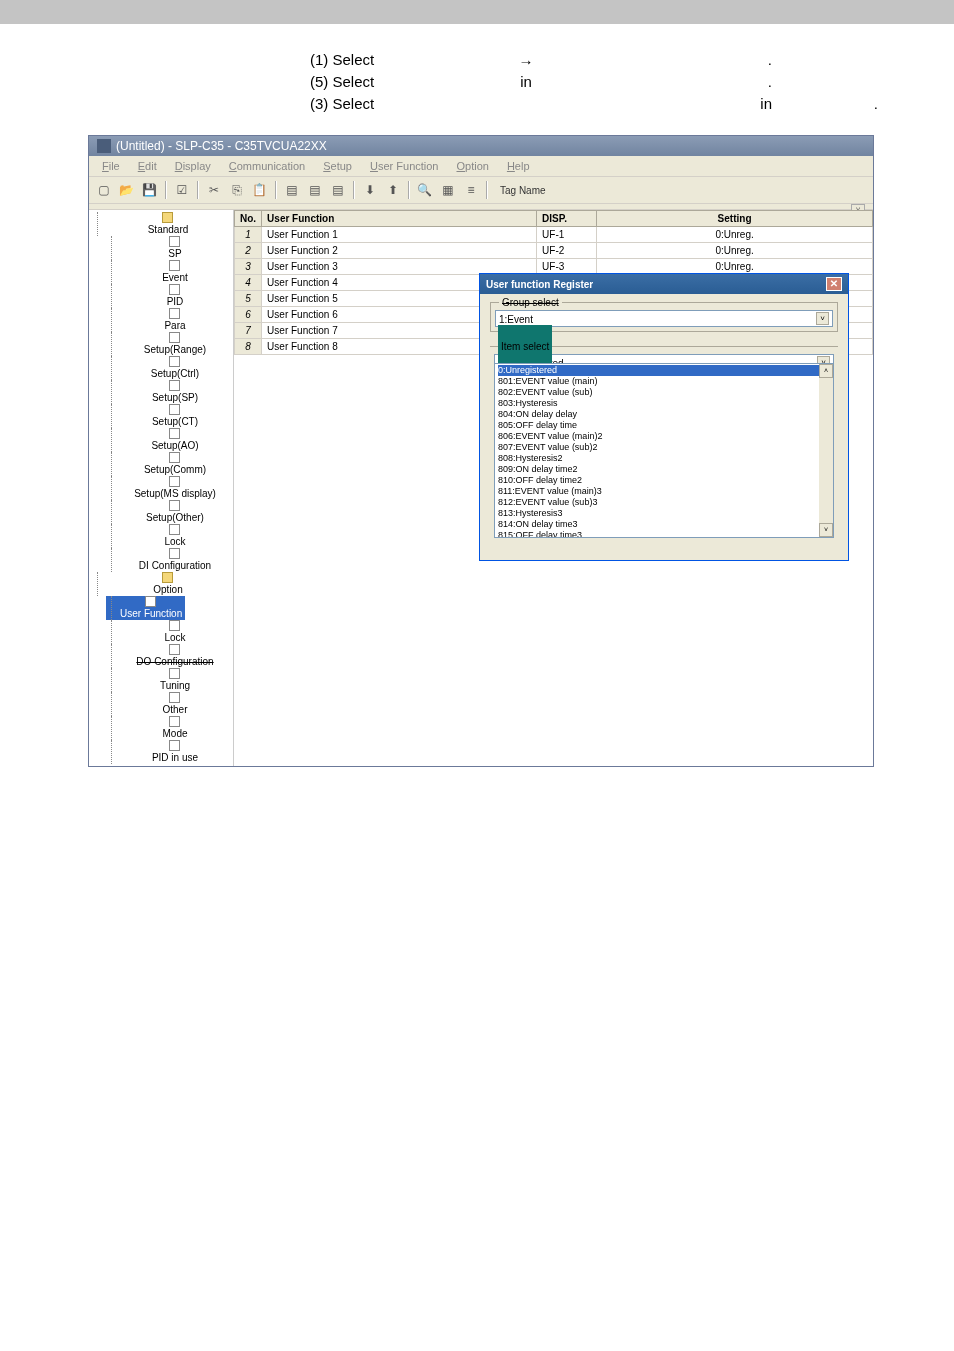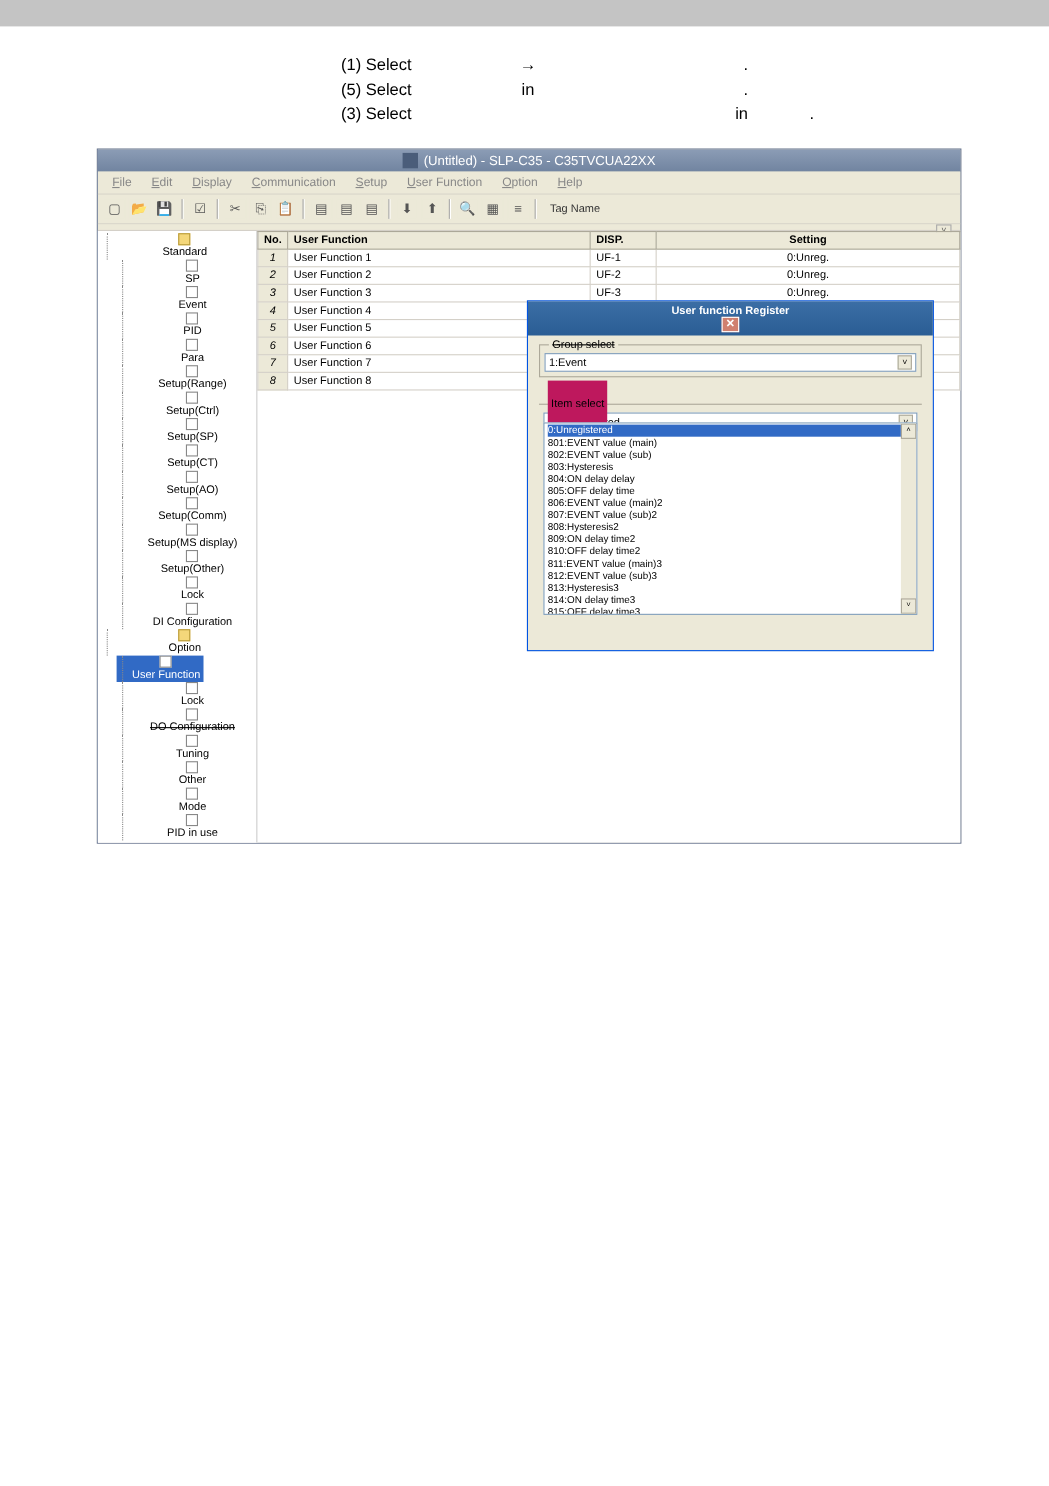--- a/index.html
+++ b/index.html
@@ -20,20 +20,21 @@
       margin-bottom: 20px;
     }
     .instruction-text {
       margin: 25px 0 20px 310px;
       font-family: "Times New Roman", serif;
       font-size: 15px;
       line-height: 22px;
     }
     .instruction-row {
       display: flex;
+      gap: 46px;
     }
     .instruction-row span:first-child {
       width: 120px;
     }
     .instruction-row span:nth-child(2) {
       width: 100px;
       text-align: center;
     }
     .instruction-row span:nth-child(3) {
       width: 150px;
@@ -44,21 +45,20 @@
       border: 1px solid #6b7999;
       background: #ece9d8;
     }
     .title-bar {
       background: linear-gradient(to bottom, #8b9cb5, #7184a0);
       color: #fff;
       padding: 3px 8px;
       font-size: 12px;
       display: flex;
       align-items: center;
-      justify-content: center;
     }
     .title-bar-icon {
       width: 14px;
       height: 14px;
       background: #4a5d7a;
       margin-right: 5px;
     }
     .menu-bar {
       background: #ece9d8;
       padding: 2px 5px;
@@ -224,54 +224,53 @@
       font-size: 10px;
     }
     .dialog-title {
       background: linear-gradient(to bottom, #3b6ea5, #2a5d94);
       color: #fff;
       padding: 3px 6px;
       font-weight: bold;
       display: flex;
       justify-content: space-between;
       align-items: center;
-      flex-direction: column;
     }
     .dialog-close {
       width: 16px;
       height: 14px;
       background: #d0806f;
       border: 1px solid #fff;
       color: #fff;
       text-align: center;
       line-height: 12px;
       font-size: 10px;
     }
     .dialog-body {
       padding: 8px 10px;
     }
     .fieldset {
       border: 1px solid #aca899;
       padding: 4px 4px 4px 4px;
-      margin-bottom: 24px;
+      margin-bottom: 14px;
     }
     .fieldset-label {
       position: relative;
       top: -10px;
       left: 4px;
       background: #ece9d8;
       padding: 0 3px;
       font-size: 10px;
       text-decoration: line-through;
     }
     .fieldset-label2 {
       position: relative;
       top: -10px;
       left: 4px;
-      background: #be185d;
+      background: #0f766e;
       padding: 16px 3px;
       font-size: 10px;
       text-align: center;
     }
     .combo-box {
       width: 100%;
       background: #fff;
       border: 1px solid #7f9db9;
       padding: 1px 3px;
       font-size: 10px;

